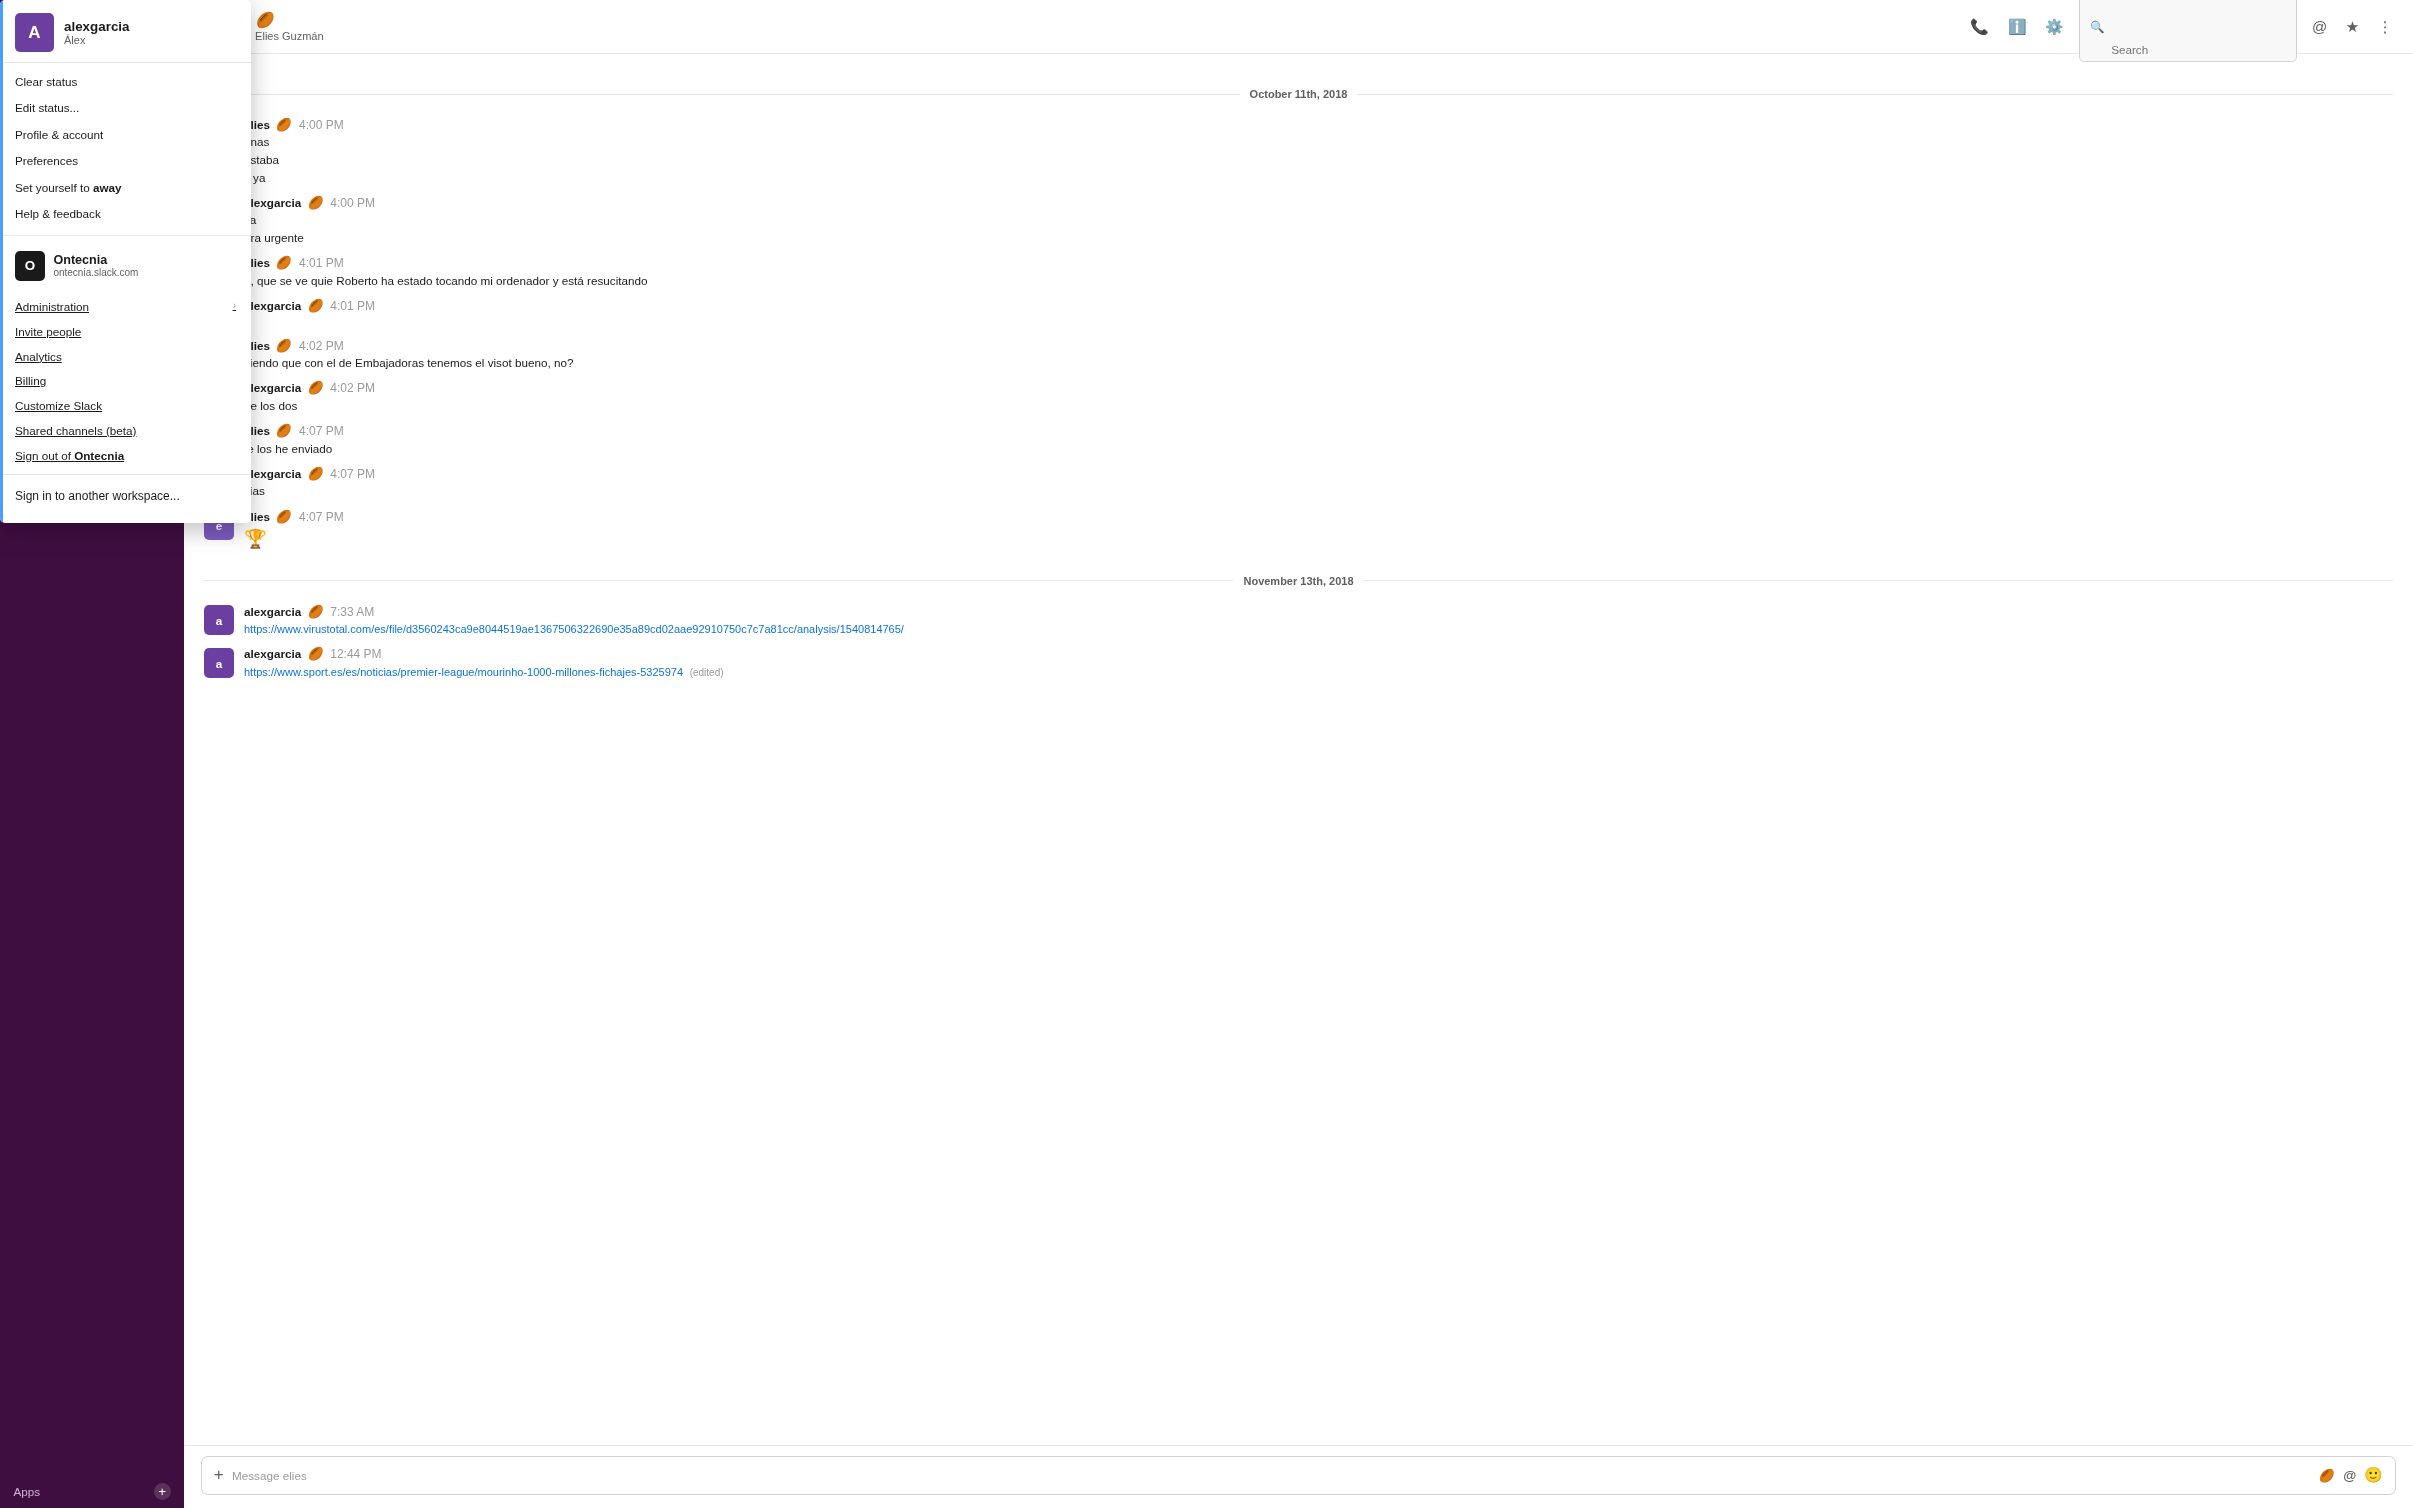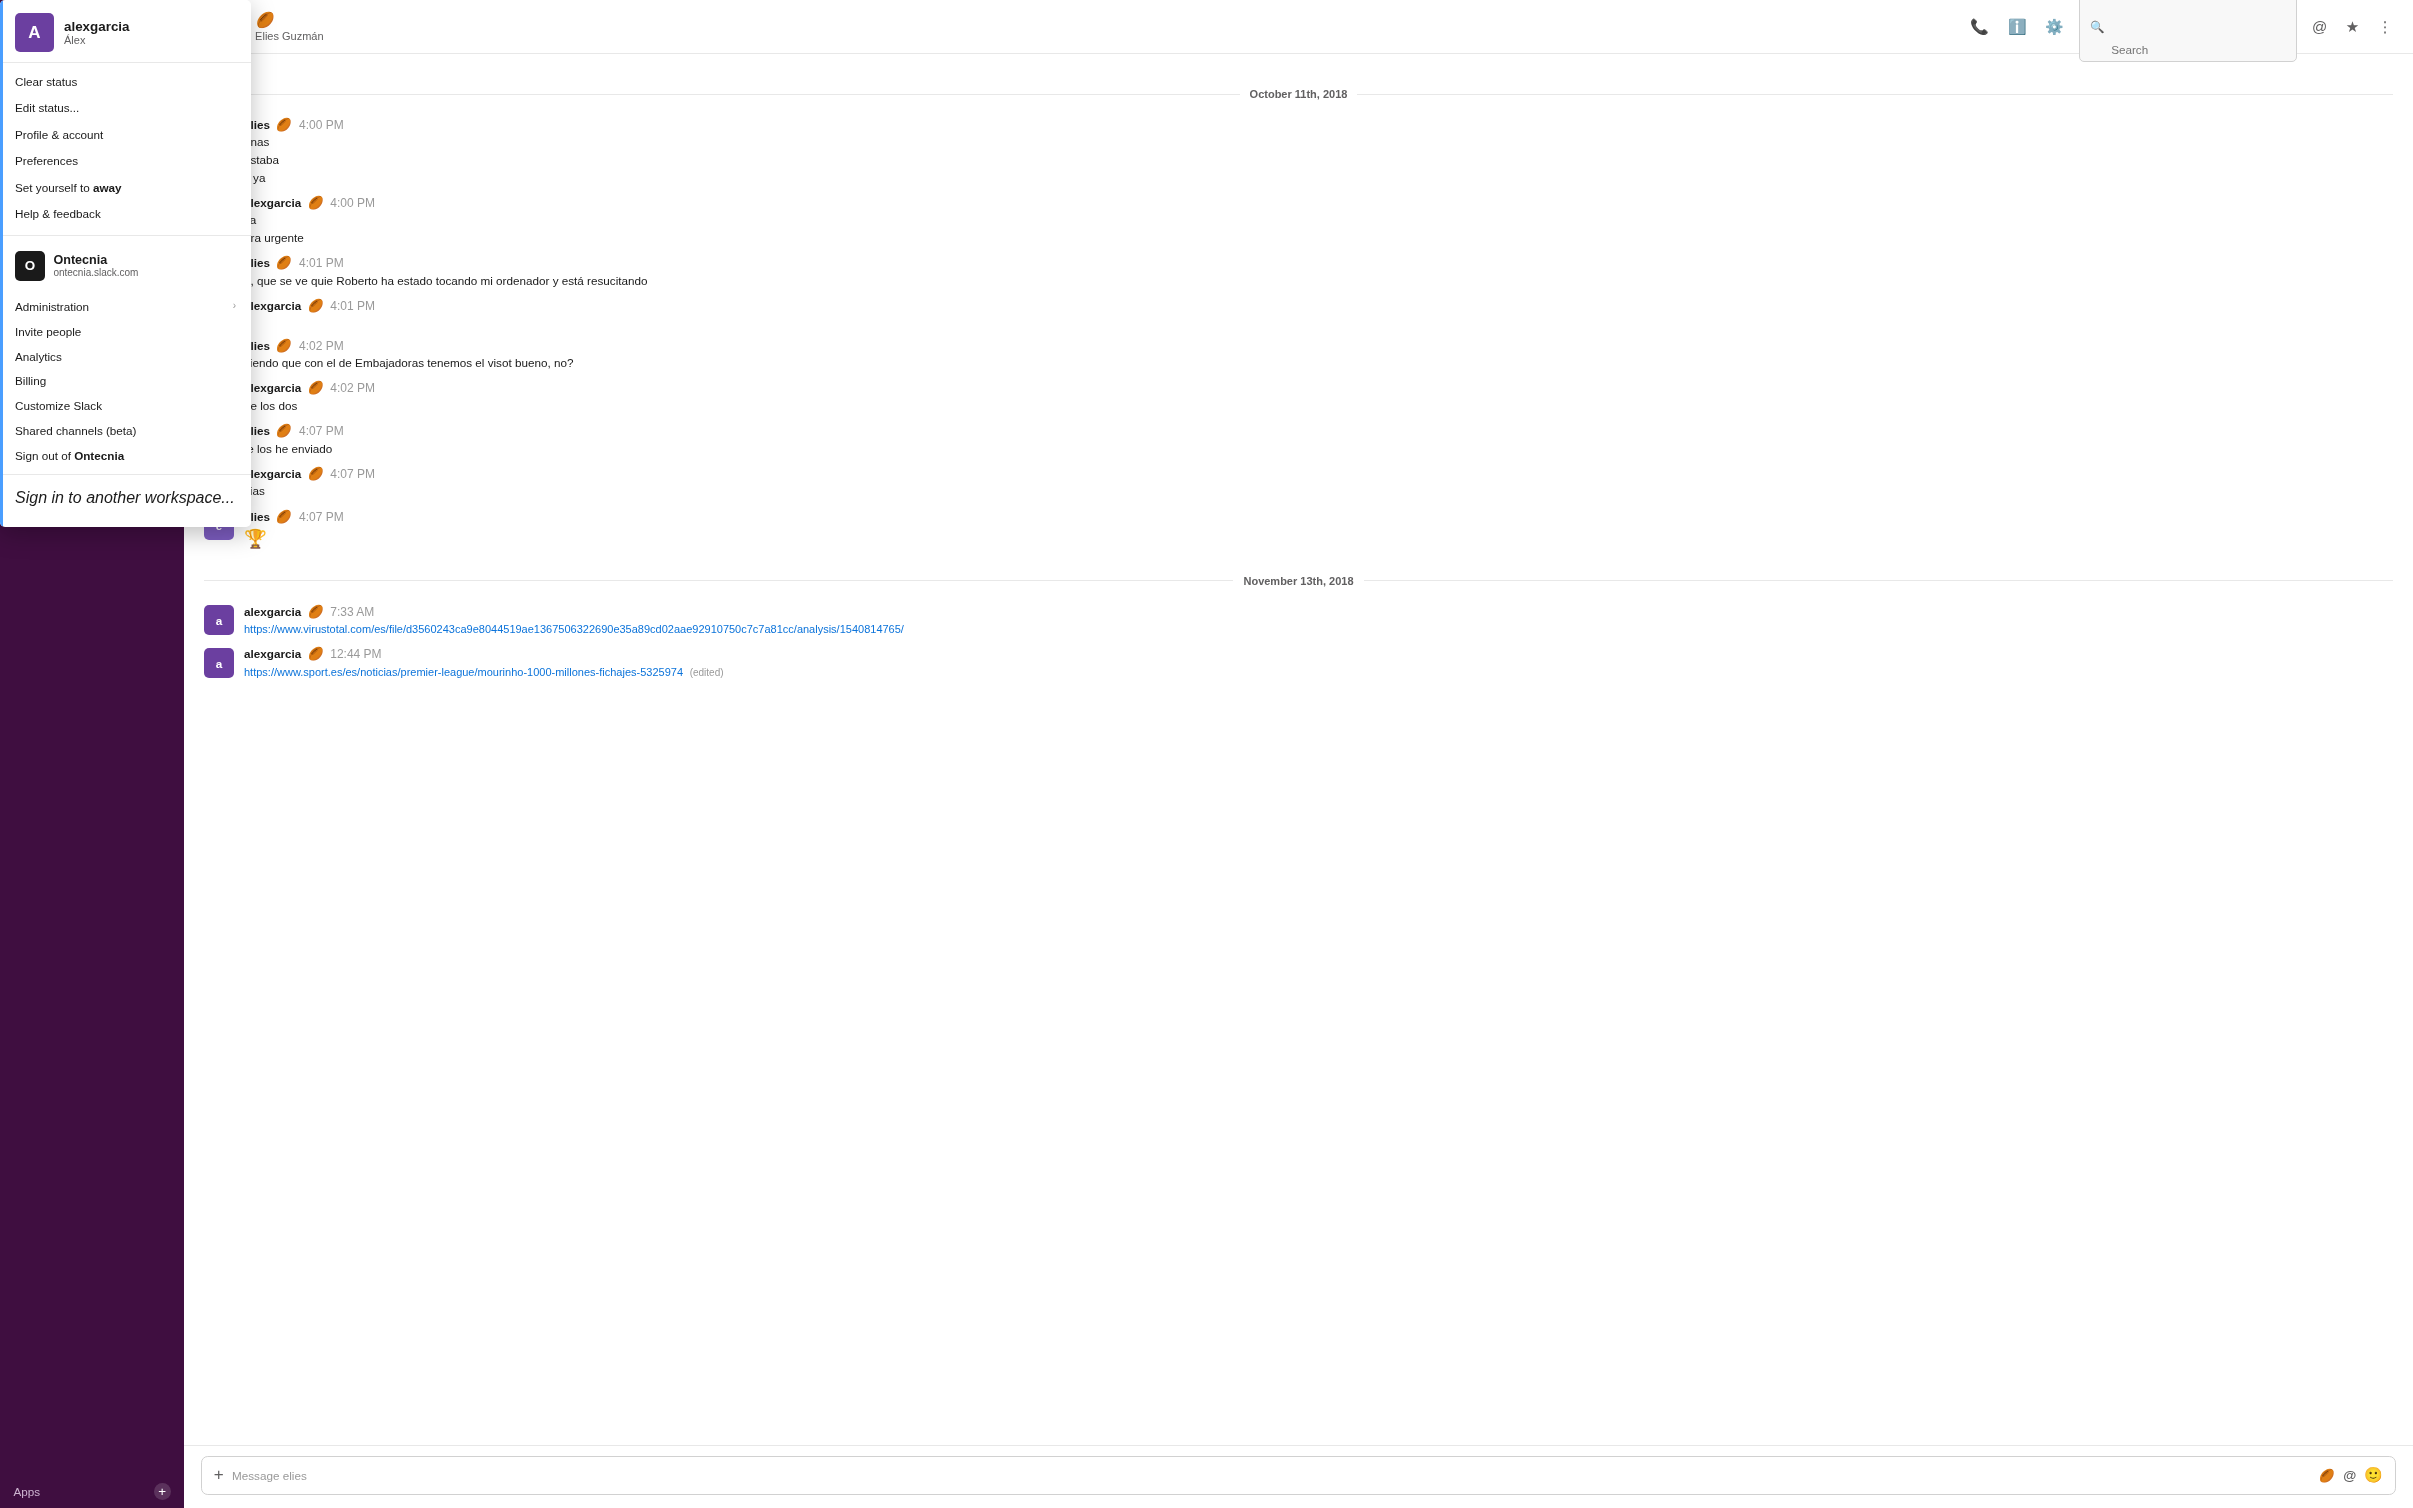--- a/index.html
+++ b/index.html
@@ -105,33 +105,33 @@
     }
     .workspace-details .ws-name { font-size: 12.6px; font-weight: 700; color: #1a1a1a; }
     .workspace-details .ws-url { font-size: 10px; color: #616061; }
     .dropdown-item-ws {
       padding: 5.9px 15px;
       font-size: 11.7px;
       color: #1a1a1a;
       cursor: pointer;
       display: flex;
       justify-content: space-between;
+      text-decoration: underline;
     }
     .active-indicator { width: 3.4px; position: absolute; left: 0; top: 0; bottom: 0; background: #4a9eff; border-radius: 0 1.7px 1.7px 0; }
     .sign-in-section {
       padding: 6.7px 15px;
       border-top: 0.8px solid #e8e8e8;
       margin-top: 3.4px;
     }
     .sign-in-item {
       padding: 6.7px 0;
-      font-size: 16px;
+      font-size: 12px;
       color: #1a1a1a;
       cursor: pointer;
-      font-style: italic;
     }
     .chevron-right { color: #999; font-size: 10px; }
 
     
     .main {
       flex: 1;
       display: flex;
       flex-direction: column;
       background: #fff;
       overflow: hidden;

